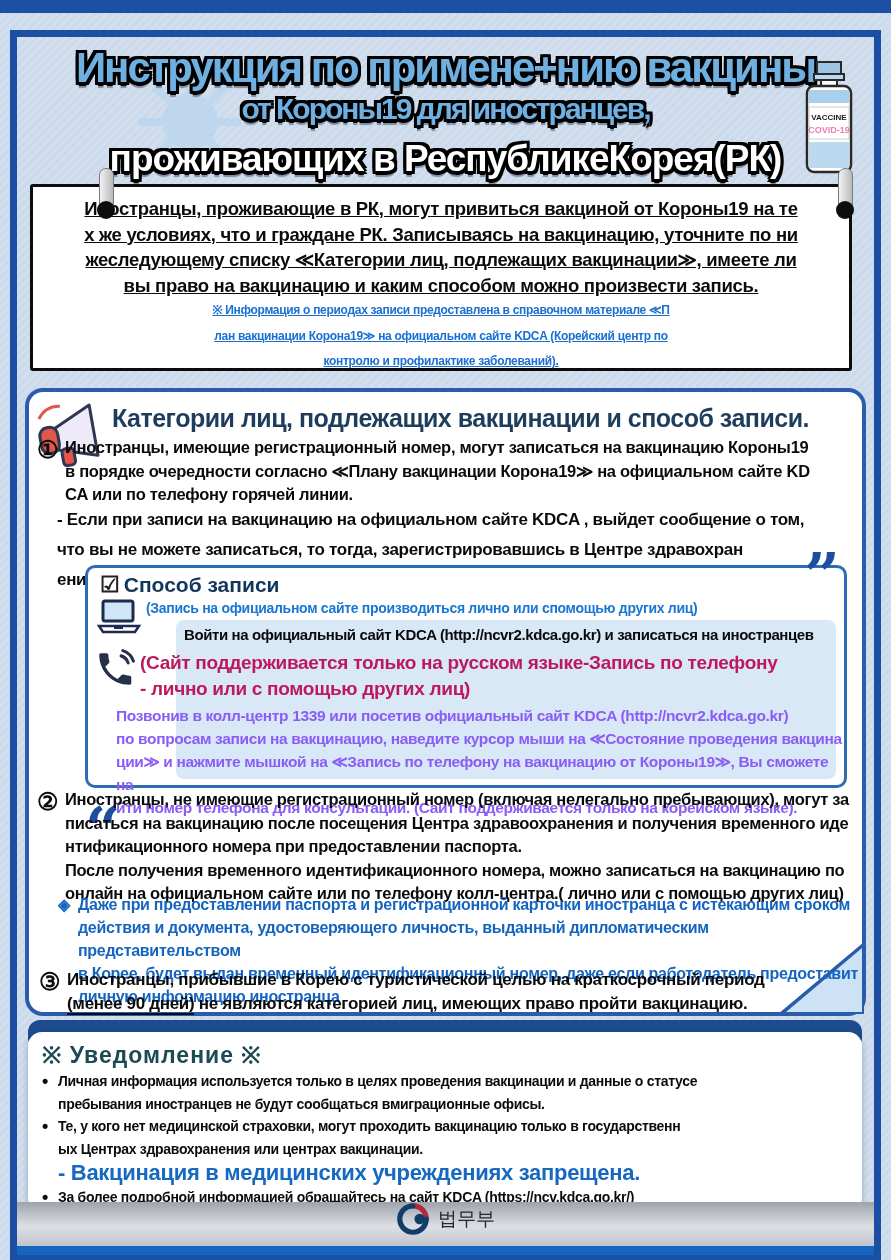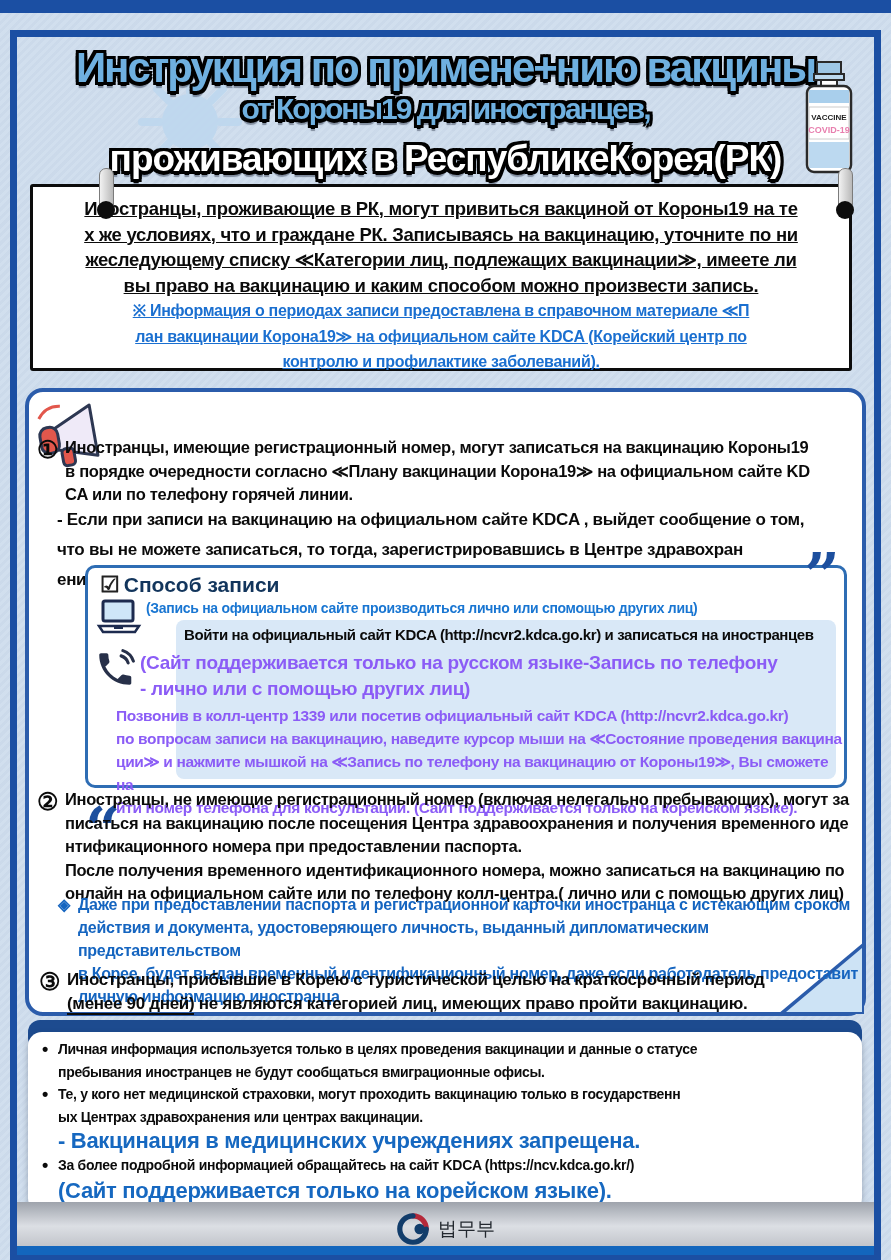--- a/index.html
+++ b/index.html
@@ -18,56 +18,56 @@
   
   .title-line{left:24px;width:843px;text-align:center;font-weight:bold;letter-spacing:-2px;
     text-shadow:-3px -3px 0 #000,3px -3px 0 #000,-3px 3px 0 #000,3px 3px 0 #000,-3px 0 0 #000,3px 0 0 #000,0 -3px 0 #000,0 4px 0 #000,0 6px 1px rgba(30,40,60,.45);}
   .t1{top:44px;font-size:42px;color:#6fb0e0;}
   .t2{top:92px;font-size:30px;color:#6fb0e0;}
   .t3{top:138px;font-size:37px;color:#ffffff;letter-spacing:-1px;}
   
   .intro-box{left:30px;top:184px;width:822px;height:187px;background:#ffffff;border:3px solid #0c0c0c;border-radius:3px;
     text-align:center;padding-top:9px;box-sizing:border-box;}
   .intro-black{font-size:18.5px;line-height:25.5px;font-weight:bold;color:#0b0b0b;text-decoration:underline;letter-spacing:-0.3px;}
-  .intro-blue{font-size:16px;line-height:25.5px;font-weight:bold;color:#1a6fd0;text-decoration:underline;letter-spacing:-0.3px;text-align:center;}
+  .intro-blue{font-size:12px;line-height:25.5px;font-weight:bold;color:#1a6fd0;text-decoration:underline;letter-spacing:-0.3px;text-align:center;}
   .pin{width:13px;height:42px;border-radius:7px;background:linear-gradient(90deg,#f2f2f2,#b9b9b9);border:1px solid #7b7b7b;}
   .pin::after{content:"";position:absolute;left:-3px;bottom:-8px;width:18px;height:18px;border-radius:50%;background:#0d0d0d;}
   
   .sec2{left:25px;top:388px;width:841px;height:628px;background:#ffffff;border:4px solid #2b5cab;border-radius:18px;box-sizing:border-box;}
   .sec2-title{left:112px;top:404px;font-size:25px;font-weight:bold;color:#1e3c5c;letter-spacing:-0.5px;}
   .num{font-size:24px;font-weight:bold;color:#0b0b0b;flex:0 0 28px;}
   .item-row{display:flex;align-items:flex-start;}
   .item-text{font-size:16.5px;line-height:23.6px;font-weight:bold;color:#0b0b0b;letter-spacing:-0.3px;}
   .sub-text{font-size:17px;line-height:30px;font-weight:bold;color:#0b0b0b;letter-spacing:-0.3px;}
   .note-blue{font-size:16px;line-height:23px;font-weight:bold;color:#1565c0;letter-spacing:-0.3px;}
   .underline-part{border-bottom:2px solid #0b0b0b;}
   
   .method-box{left:85px;top:565px;width:762px;height:223px;border:3px solid #2e6db4;border-radius:10px;background:#fff;box-sizing:border-box;}
   .m-inner{position:absolute;left:88px;top:52px;right:8px;bottom:6px;background:#d9e8f7;border-radius:8px;}
   .m-head{position:absolute;left:12px;top:4px;font-size:21px;font-weight:bold;color:#12355c;}
   .m-check{font-size:22px;color:#222;margin-right:4px;}
   .m-sitenote{position:absolute;left:58px;top:32px;font-size:14px;font-weight:bold;color:#1976d2;letter-spacing:-0.3px;}
   .m-siteline{position:absolute;left:96px;top:58px;font-size:15px;font-weight:bold;color:#0b0b0b;letter-spacing:-0.4px;}
-  .m-phonenote{position:absolute;left:52px;top:82px;font-size:19px;line-height:26px;font-weight:bold;color:#8b5cf6;letter-spacing:-0.3px;}
+  .m-phonenote{position:absolute;left:52px;top:82px;font-size:19px;line-height:26px;font-weight:bold;color:#be185d;letter-spacing:-0.3px;}
   .m-body{position:absolute;left:28px;top:136px;font-size:15.5px;line-height:23px;font-weight:bold;color:#8b5cf6;letter-spacing:-0.35px;}
   .quote{font-family:"DejaVu Serif", serif;font-size:62px;font-weight:bold;color:#1d4f9e;line-height:40px;}
   
   .curl-outer{right:-2px;bottom:-2px;width:0;height:0;border-bottom:72px solid #2b5cab;border-left:86px solid transparent;}
   .curl-inner{right:0;bottom:0;width:0;height:0;border-bottom:64px solid #cde3f5;border-left:76px solid transparent;}
   
   .notif-strip{left:28px;top:1020px;width:834px;height:30px;background:#1d4b8f;border-radius:12px;}
   .notif-box{left:28px;top:1032px;width:834px;height:180px;background:#ffffff;border-radius:14px;box-shadow:0 3px 6px rgba(20,30,50,.3);box-sizing:border-box;padding:6px 14px 0 14px;}
   .notif-head{font-size:23px;font-weight:bold;color:#1b4b55;letter-spacing:1px;}
   .bullet-row{display:flex;align-items:flex-start;}
   .bullet-marker{flex:0 0 16px;font-size:18px;font-weight:bold;color:#0b0b0b;line-height:22.5px;}
   .bullet-text{font-size:14px;line-height:22.5px;font-weight:bold;color:#0b0b0b;letter-spacing:-0.3px;}
   .notif-blue{font-size:22px;line-height:22px;font-weight:bold;color:#1668c0;letter-spacing:-0.3px;}
   
   .footer-band{left:17px;top:1202px;width:857px;height:44px;background:linear-gradient(180deg,#9ea3ac 0%,#dcdfe4 55%,#c2c5cb 100%);
-    display:flex;align-items:flex-end;justify-content:center;gap:118px;}
+    display:flex;align-items:flex-start;justify-content:center;gap:118px;}
   .gov-logo{display:flex;align-items:center;gap:8px;}
   .gov-label{font-size:19px;color:#23282f;}
 </style>
 </head>
 <body>
 
 <div class="page">
 
   <div class="abs top-bar"></div>
   <div class="abs frame"></div>
@@ -121,20 +121,21 @@
 
   <svg class="abs" style="left:26px;top:392px;transform:rotate(-10deg);" width="86" height="86" viewBox="0 0 86 86">
     <g stroke="#2d3752" stroke-width="3" stroke-linejoin="round">
       <path d="M16 22 q9 -12 23 -9" fill="none" stroke="#e2574c"></path>
       <polygon points="30,34 68,17 68,68 30,56" fill="#efeaf8"></polygon>
       <rect x="14" y="32" width="18" height="26" rx="8" fill="#e2574c"></rect>
       <rect x="33" y="56" width="12" height="17" rx="4" fill="#e2574c"></rect>
     </g>
   </svg>
 
+  <div class="abs sec2-title">Категории лиц, подлежащих вакцинации и способ записи.</div>
 
   <div class="abs item-row" style="left:37px;top:436px;width:810px;">
     <span class="num">①</span>
     <div class="item-text ml">Иностранцы, имеющие регистрационный номер, могут записаться на вакцинацию Короны19
 в порядке очередности согласно ≪Плану вакцинации Корона19≫ на официальном сайте KD
 CA или по телефону горячей линии.</div>
   </div>
   <div class="abs sub-text ml" style="left:57px;top:505px;width:790px;">- Если при записи на вакцинацию на официальном сайте KDCA , выйдет сообщение о том,
 что вы не можете записаться, то тогда, зарегистрировавшись в Центре здравохран
 ения по месту жительства, мы сможете снова записаться на вакцинацию Короны19 на сайте.</div>
@@ -190,20 +191,21 @@
       <div>Иностранцы, прибывшие в Корею с туристической целью на краткосрочный период</div>
       <div>
         <span class="underline-part">(менее 90 дней)</span>
         <span>не являются категорией лиц, имеющих право пройти вакцинацию.</span>
       </div>
     </div>
   </div>
 
   <div class="abs notif-strip"></div>
   <div class="abs notif-box">
+    <div class="notif-head">※ Уведомление  ※</div>
     <div class="bullet-row">
       <span class="bullet-marker">•</span>
       <div class="bullet-text ml">Личная информация используется только в целях проведения вакцинации и данные о статусе
 пребывания иностранцев не будут сообщаться вмиграционные офисы.</div>
     </div>
     <div class="bullet-row">
       <span class="bullet-marker">•</span>
       <div class="bullet-text ml">Те, у кого нет медицинской страховки, могут проходить вакцинацию только в государственн
 ых Центрах здравохранения или центрах вакцинации.</div>
     </div>

